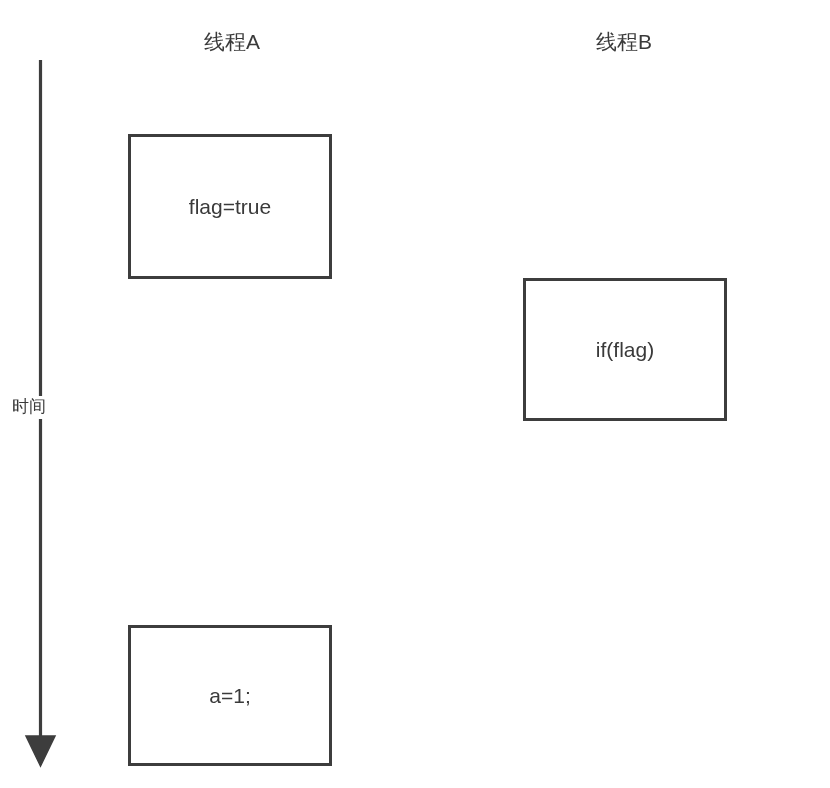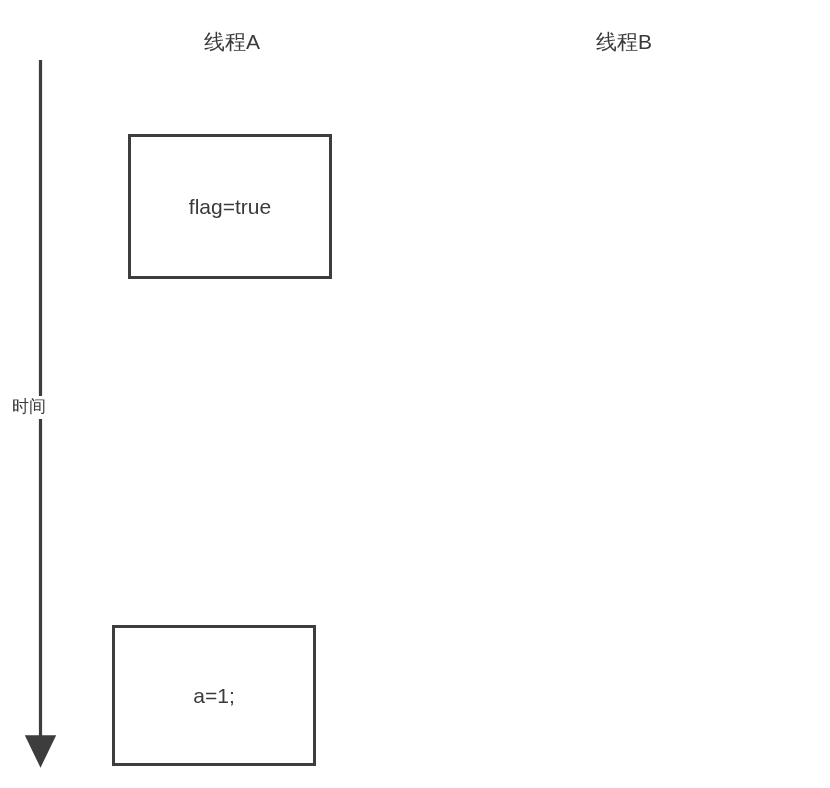--- a/index.html
+++ b/index.html
@@ -46,21 +46,21 @@
   }
   .process-box .box-label {
     font-size: 21px;
     color: #3a3a3a;
     white-space: nowrap;
     line-height: 1;
   }
   #box-flag-true  { left: 128px; top: 134px; width: 204px; height: 145px; }
   #box-if-flag    { left: 523px; top: 278px; width: 204px; height: 143px; }
   #box-int-i      { left: 523px; top: 468px; width: 204px; height: 138px; }
-  #box-a-assign   { left: 112px; top: 625px; width: 204px; height: 141px; }
+  #box-a-assign   { left: 128px; top: 625px; width: 204px; height: 141px; }
 
   #time-axis {
     position: absolute;
     left: 0px;
     top: 40px;
     width: 120px;
     height: 748px;
     pointer-events: none;
   }
   #time-axis-label {
@@ -88,19 +88,22 @@
   <div id="time-axis-label">时间</div>
 
   <div class="lane-header" id="lane-header-b">线程B</div>
 
   <div class="lane-header" id="lane-header-a">线程A</div>
 
   <div class="process-box" id="box-flag-true">
     <span class="box-label">flag=true</span>
   </div>
 
+  <div class="process-box" id="box-if-flag">
+    <span class="box-label">if(flag)</span>
+  </div>
 
 
   <div class="process-box" id="box-a-assign">
     <span class="box-label">a=1;</span>
   </div>
 
 </div>
 
 </body></html>

